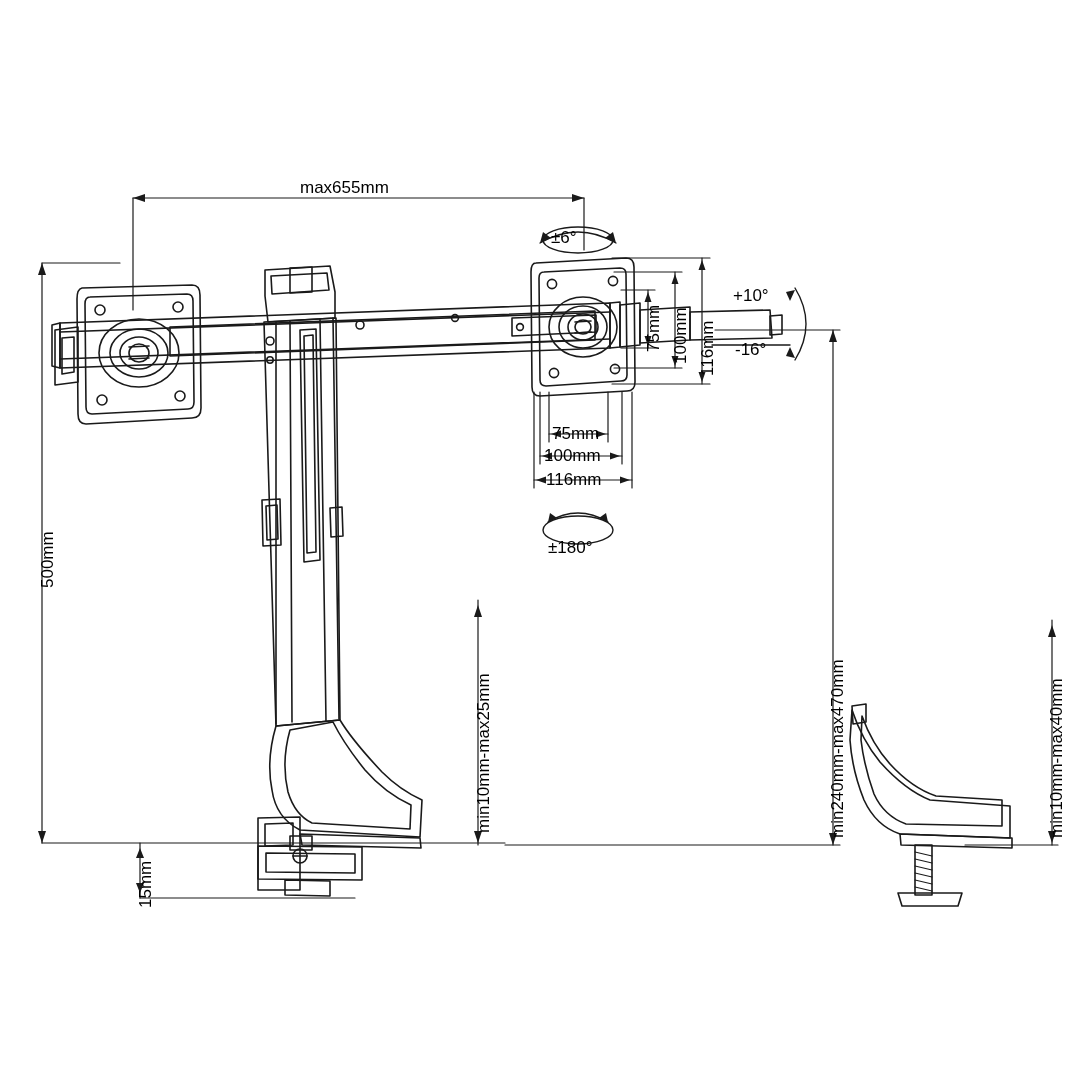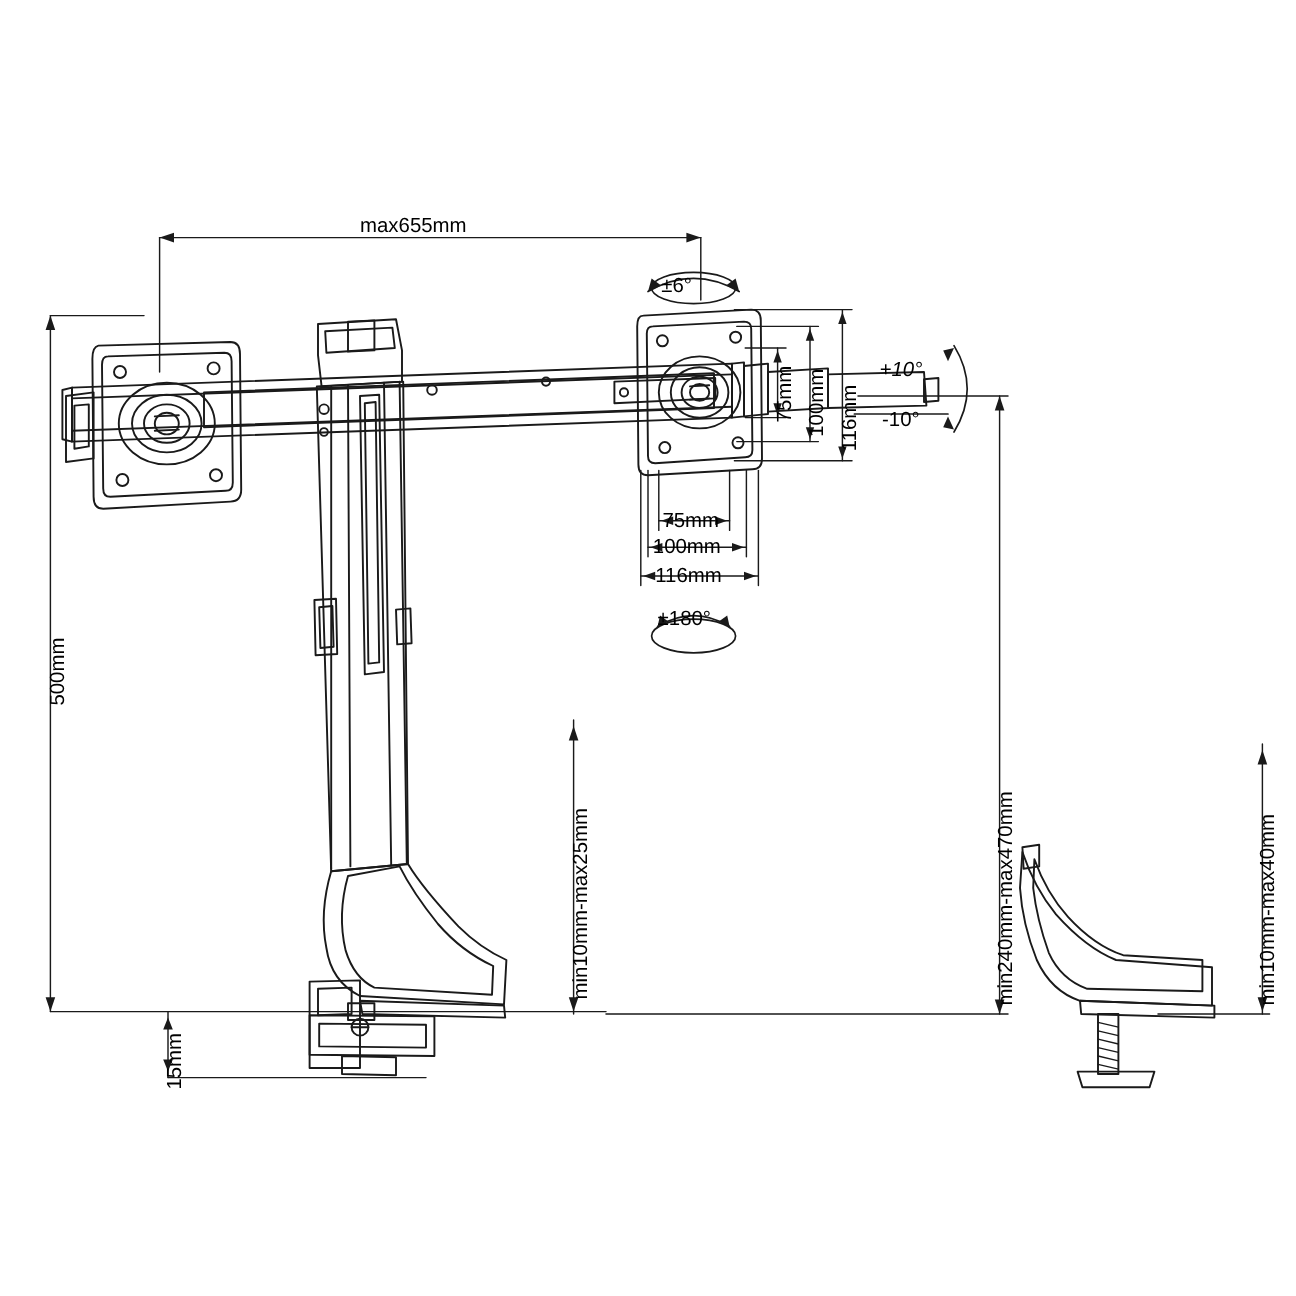--- a/index.html
+++ b/index.html
@@ -229,17 +229,17 @@
 
 <div class="lbl vert" style="left:644px;top:352px;transform:rotate(-90deg);">75mm</div>
 <div class="lbl vert" style="left:671px;top:364px;transform:rotate(-90deg);">100mm</div>
 <div class="lbl vert" style="left:698px;top:376px;transform:rotate(-90deg);">116mm</div>
 
 <div class="lbl" style="left:552px;top:424px;">75mm</div>
 <div class="lbl" style="left:544px;top:446px;">100mm</div>
 <div class="lbl" style="left:546px;top:470px;">116mm</div>
 
 <div class="lbl" style="left:551px;top:228px;">±6°</div>
-<div class="lbl" style="left:733px;top:298px;font-style:italic;">+10°</div>
-<div class="lbl" style="left:735px;top:340px;">-10°</div>
-<div class="lbl" style="left:548px;top:506px;">±180°</div>
+<div class="lbl" style="left:733px;top:286px;">+10°</div>
+<div class="lbl" style="left:735px;top:340px;">-16°</div>
+<div class="lbl" style="left:548px;top:538px;">±180°</div>
 
 </div>
 
 </body></html>

